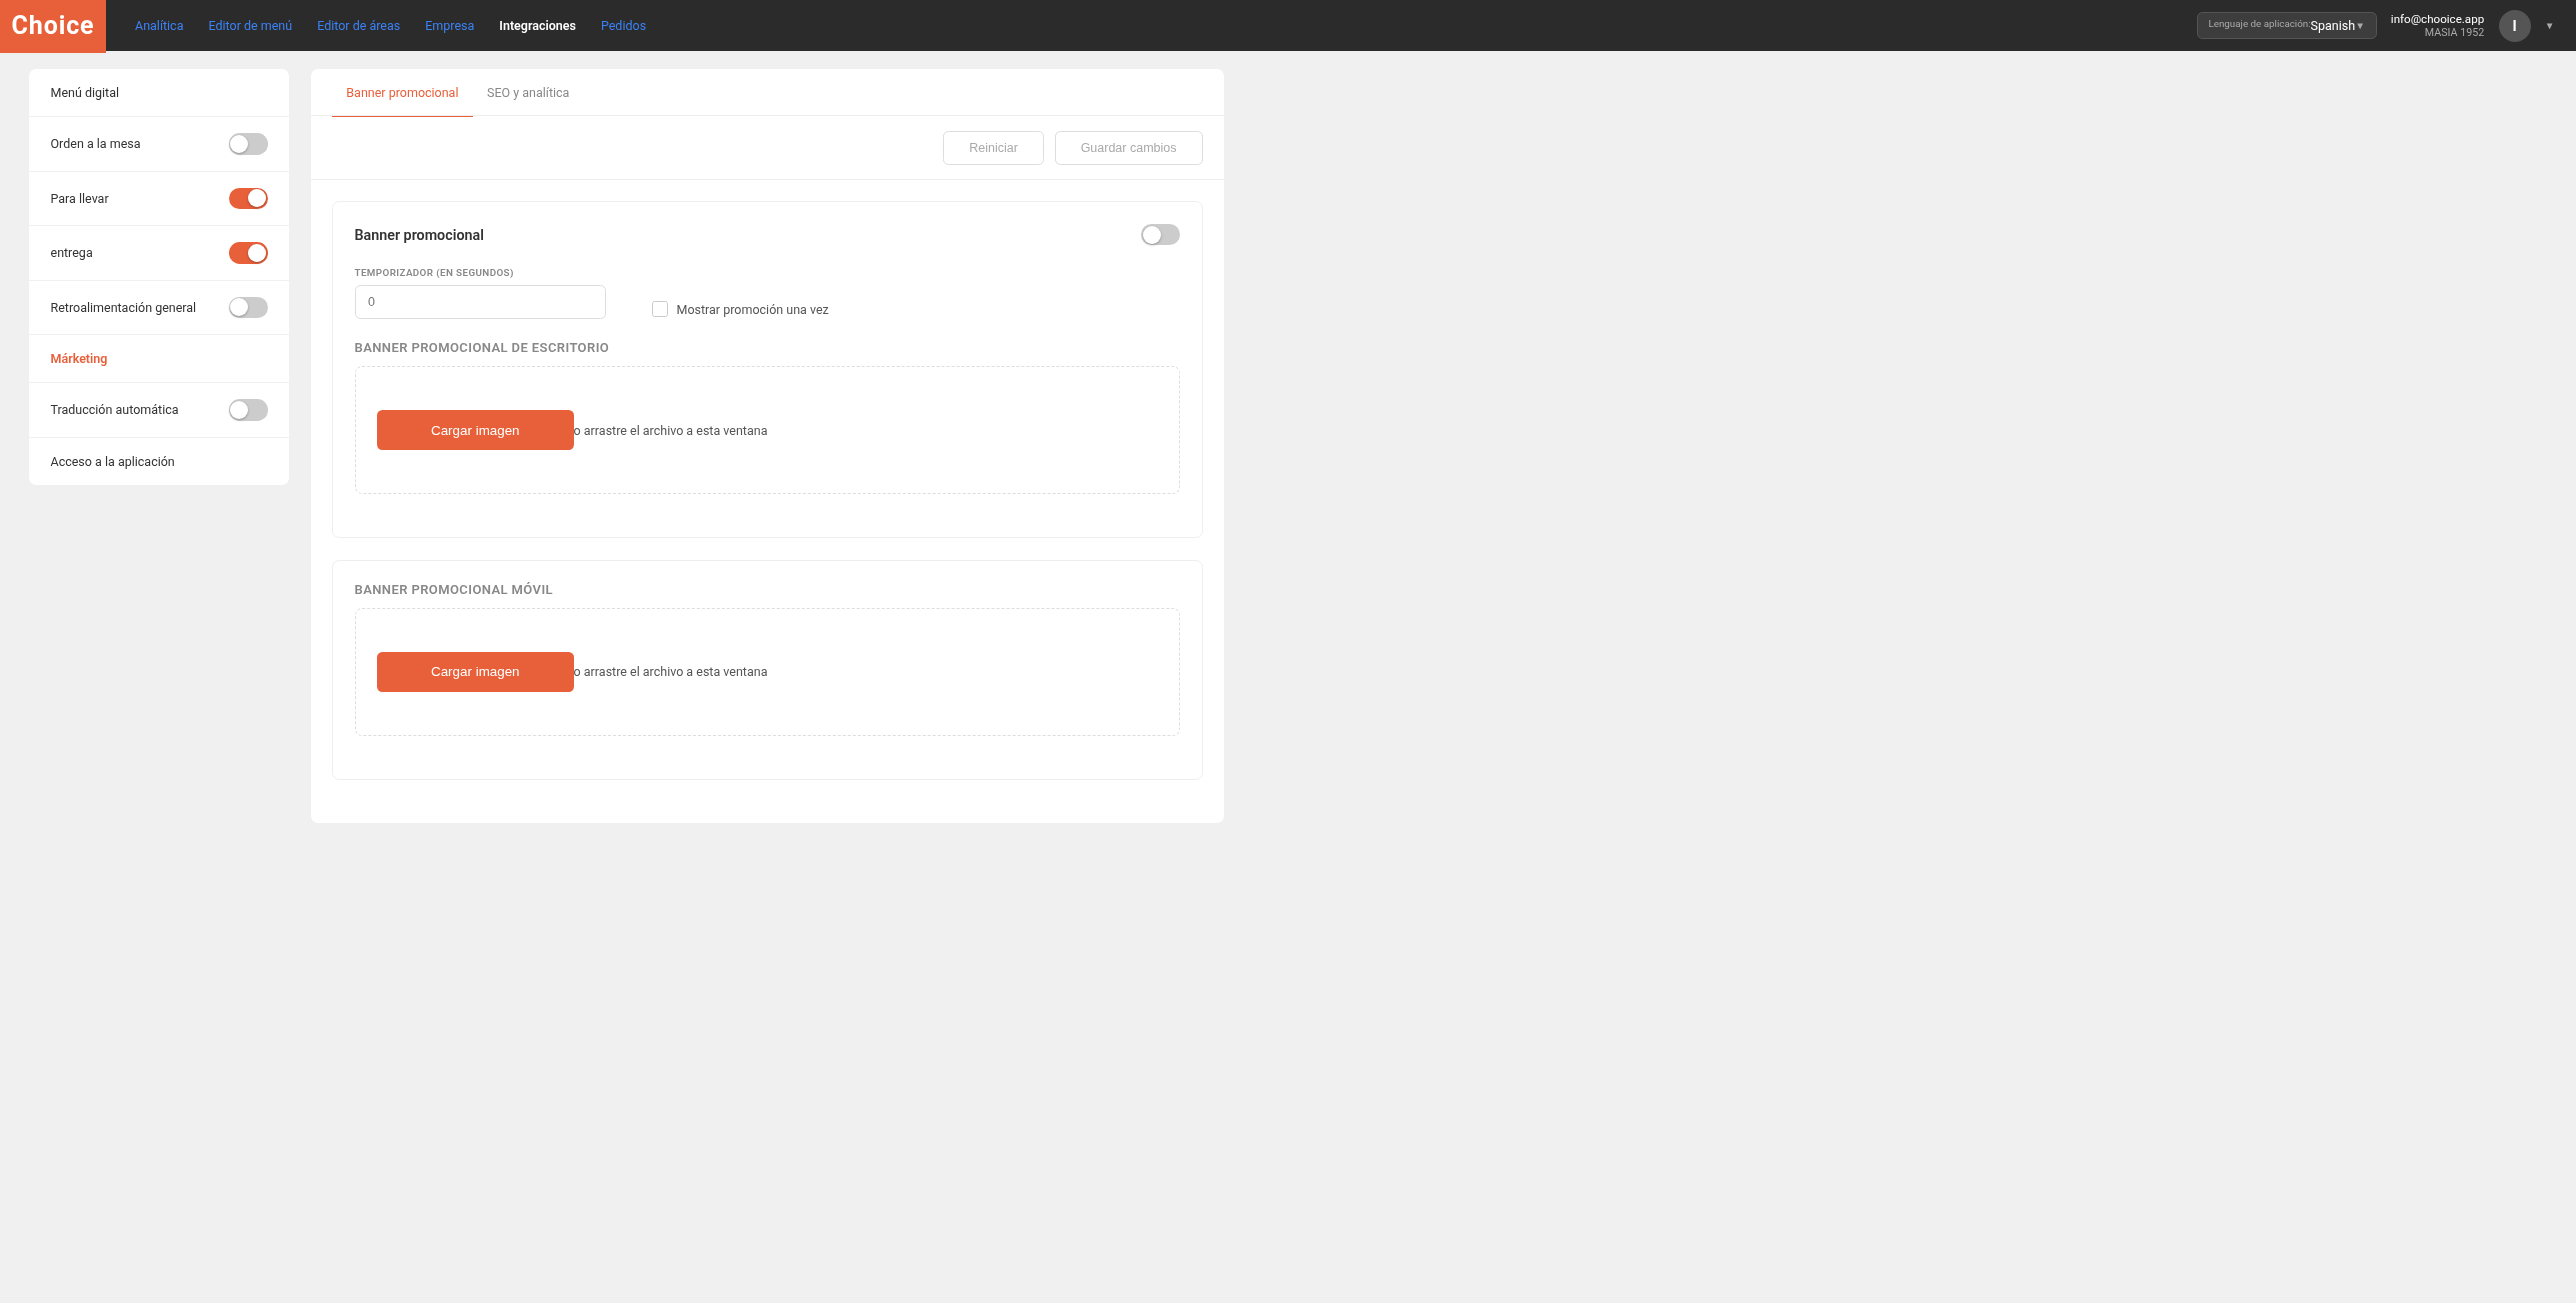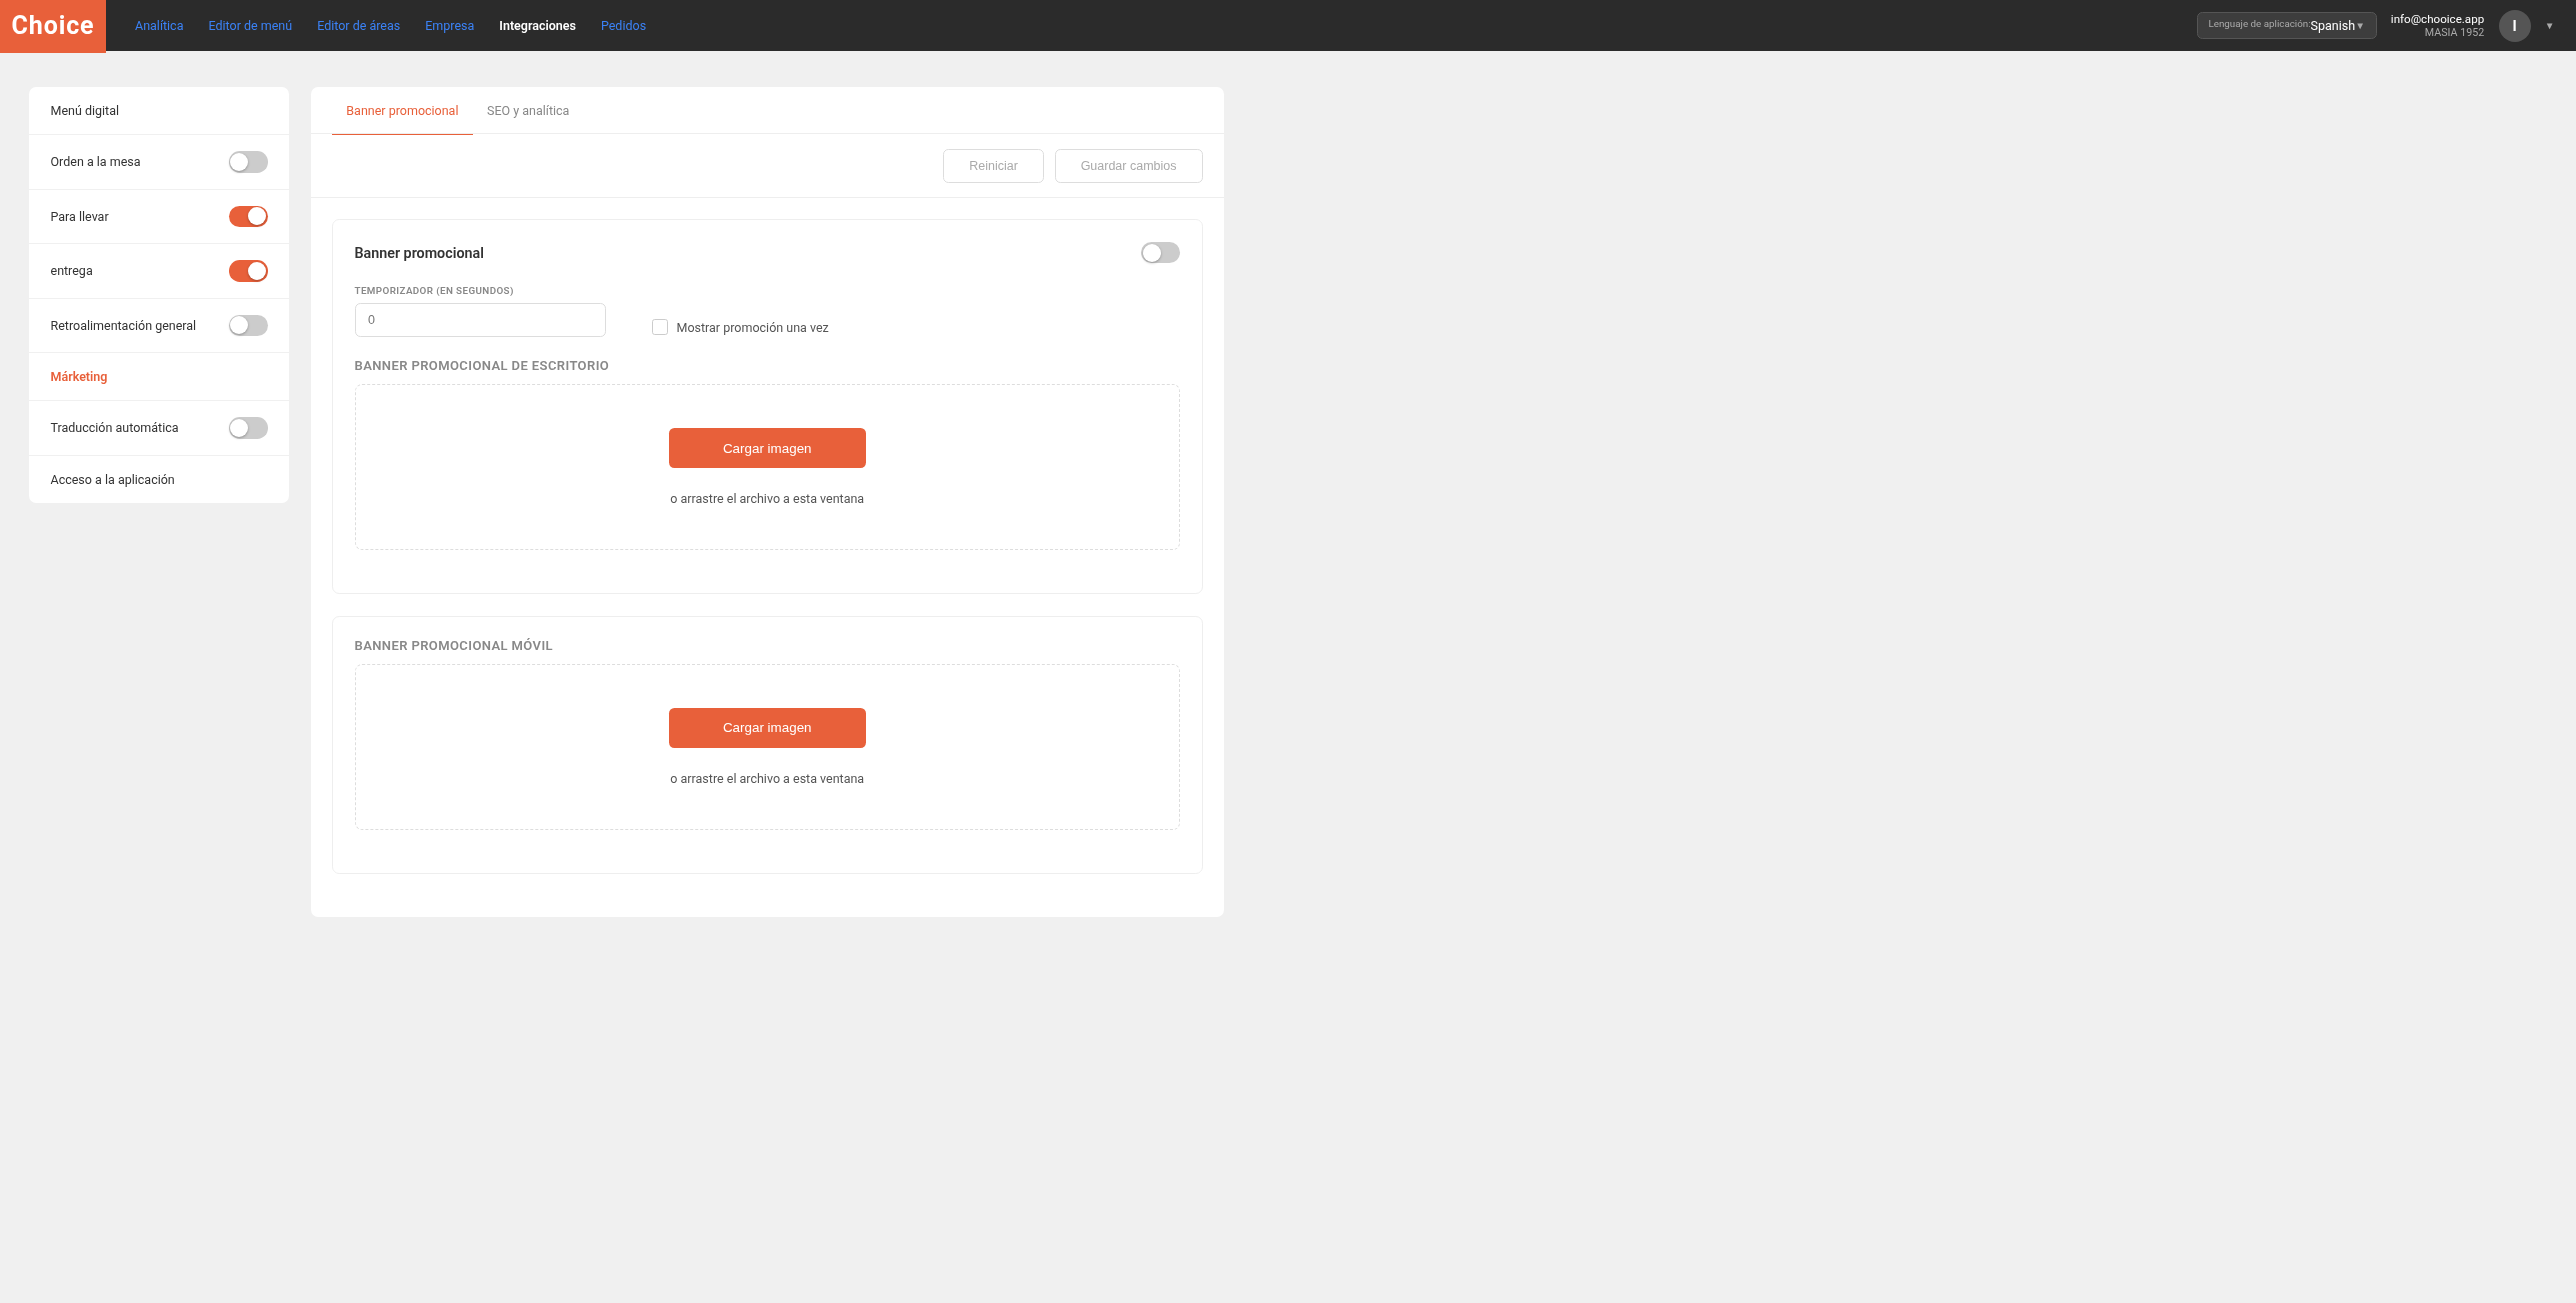--- a/index.html
+++ b/index.html
@@ -90,21 +90,21 @@
       justify-content: center;
       color: white;
       font-size: 14.3px;
       font-weight: bold;
     }
     .chevron-down { font-size: 9.8px; color: #aaa; }
 
     
     .main-layout {
       display: flex;
-      padding: 36px 29px;
+      padding: 18px 29px;
       gap: 21.5px;
       max-width: 1253px;
     }
 
     
     .sidebar {
       background: white;
       border-radius: 7.2px;
       width: 260px;
       flex-shrink: 0;
@@ -274,23 +274,23 @@
       color: #888;
       letter-spacing: 0.4px;
       text-transform: uppercase;
       margin-bottom: 10.7px;
     }
     .upload-area {
       border: 1.8px dashed #ddd;
       border-radius: 7.2px;
       padding: 43px 21.5px;
       display: flex;
-      flex-direction: column;
-      align-items: center;
-      gap: 23px;
+      flex-direction: row;
+      align-items: center;
+      gap: 0;
       margin-bottom: 21.5px;
     }
     .btn-upload {
       background: #e8603a;
       color: white;
       border: none;
       border-radius: 5.4px;
       padding: 12.5px 54px;
       font-size: 13.4px;
       cursor: pointer;

